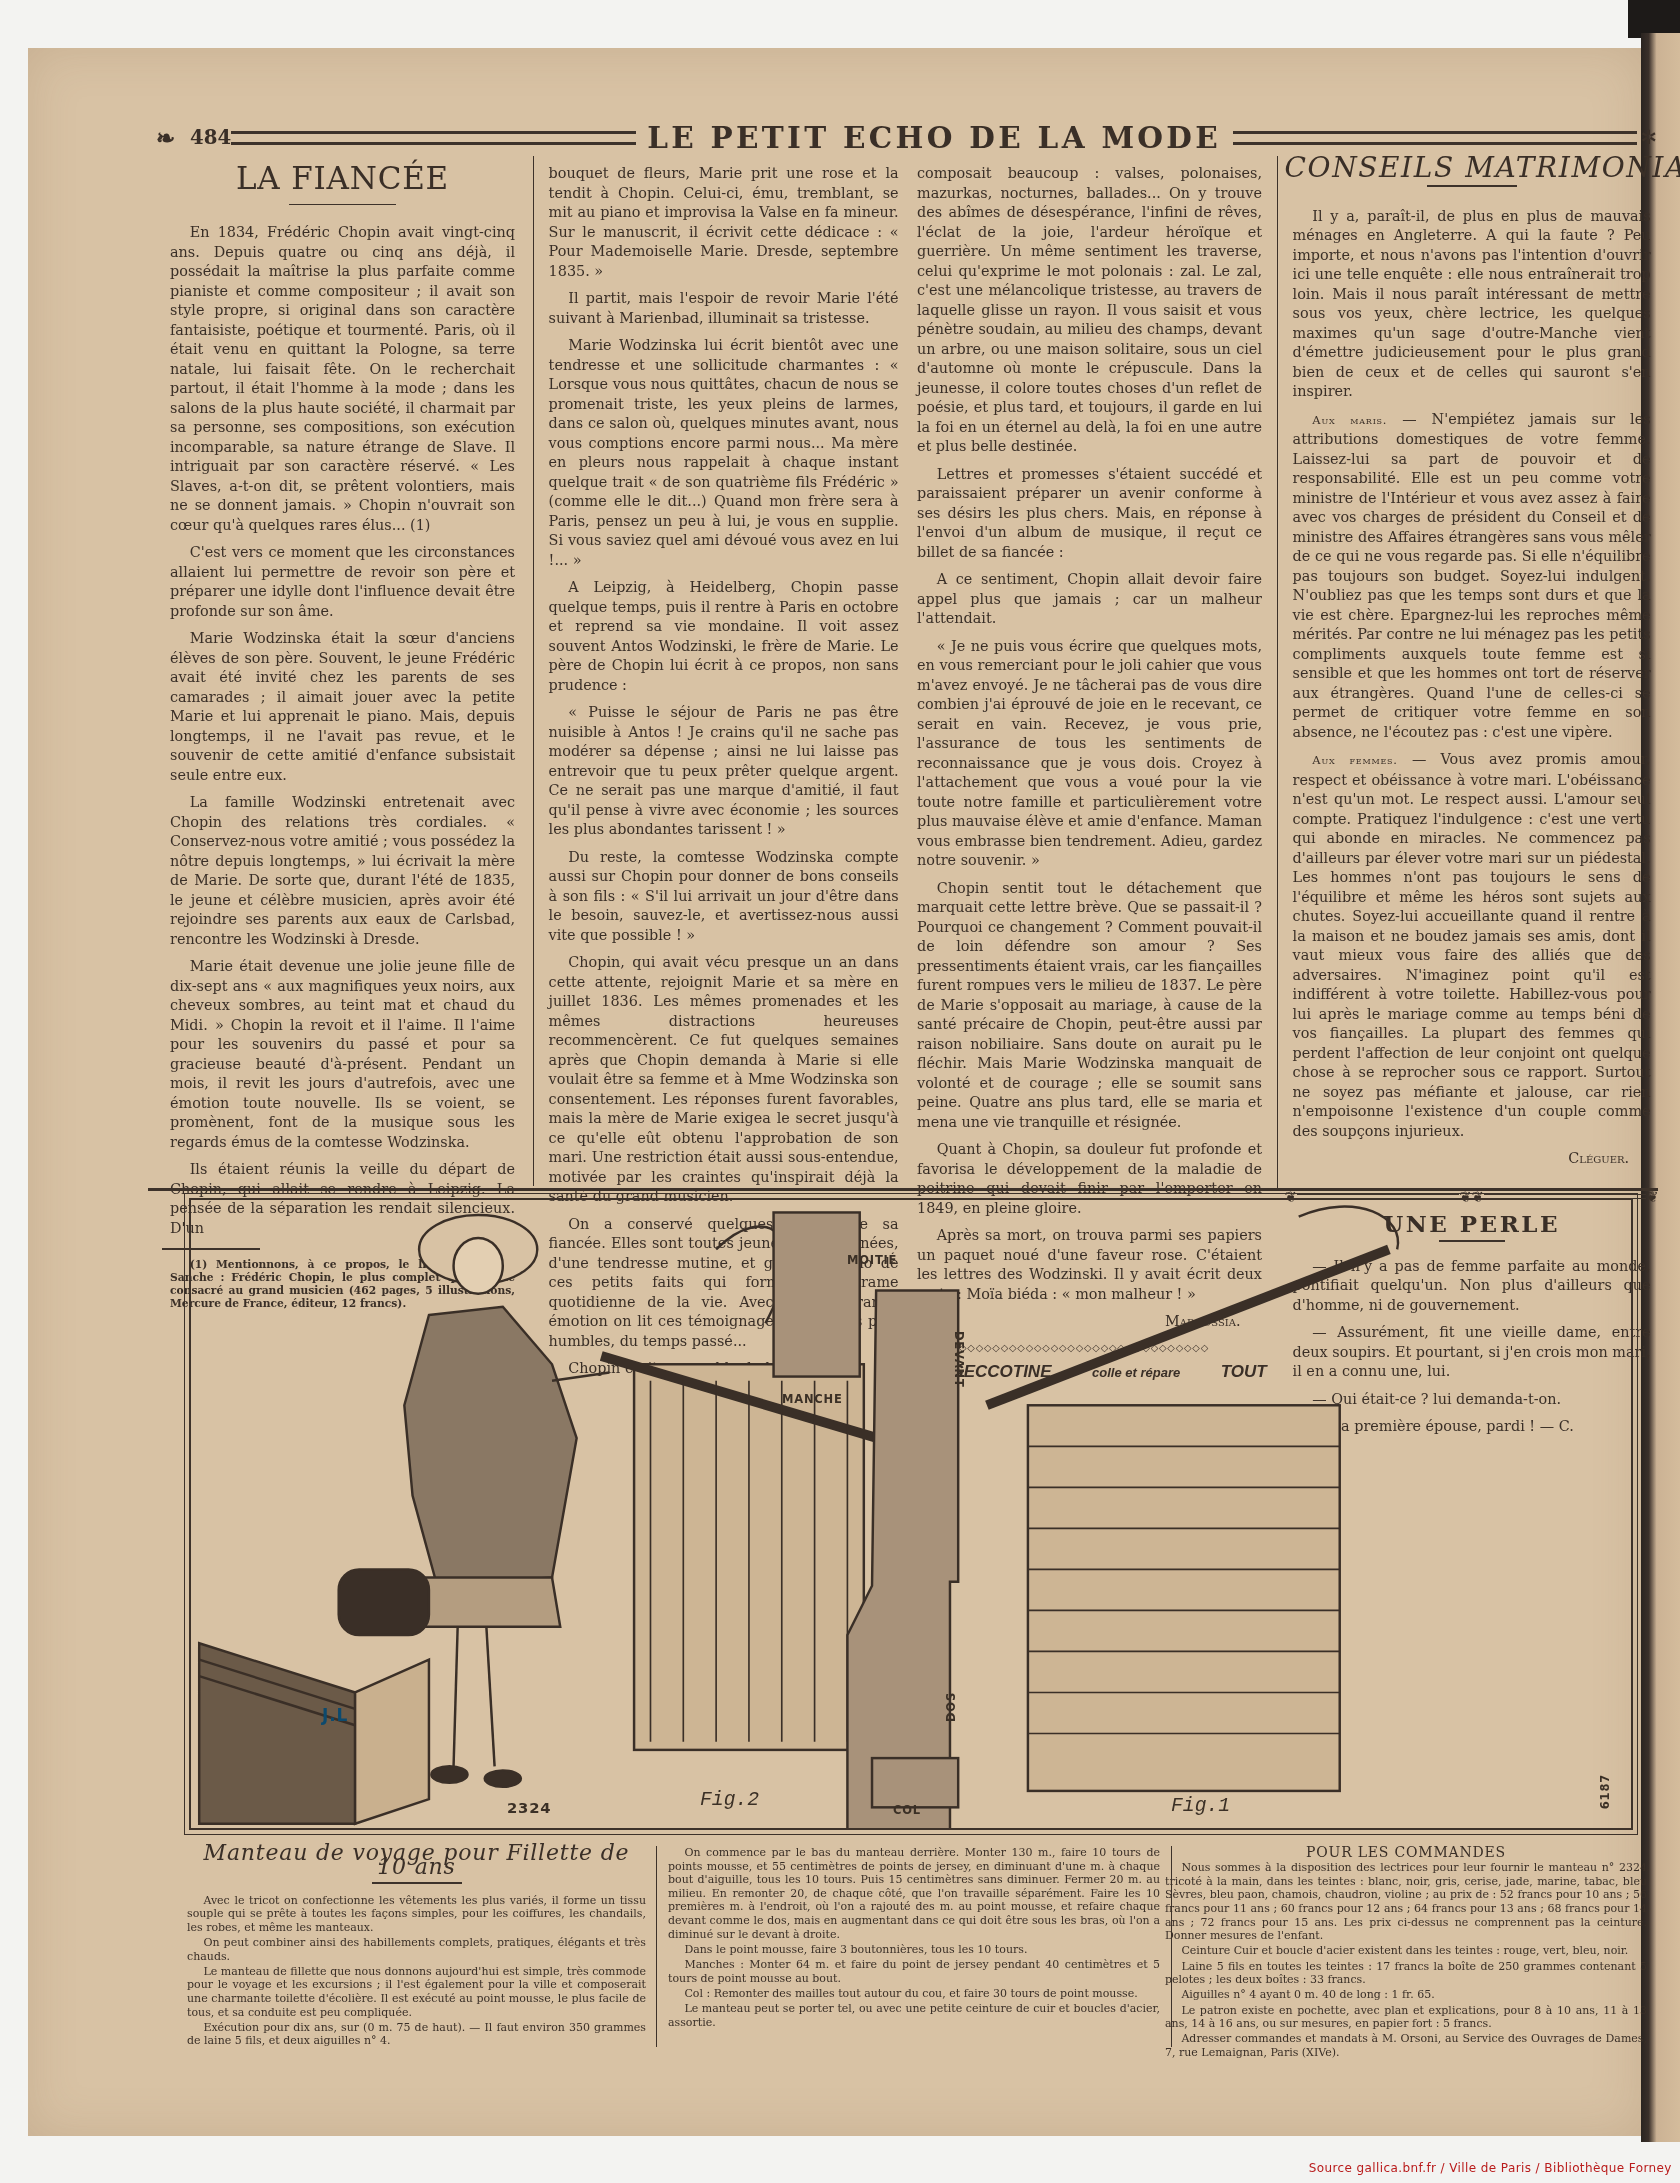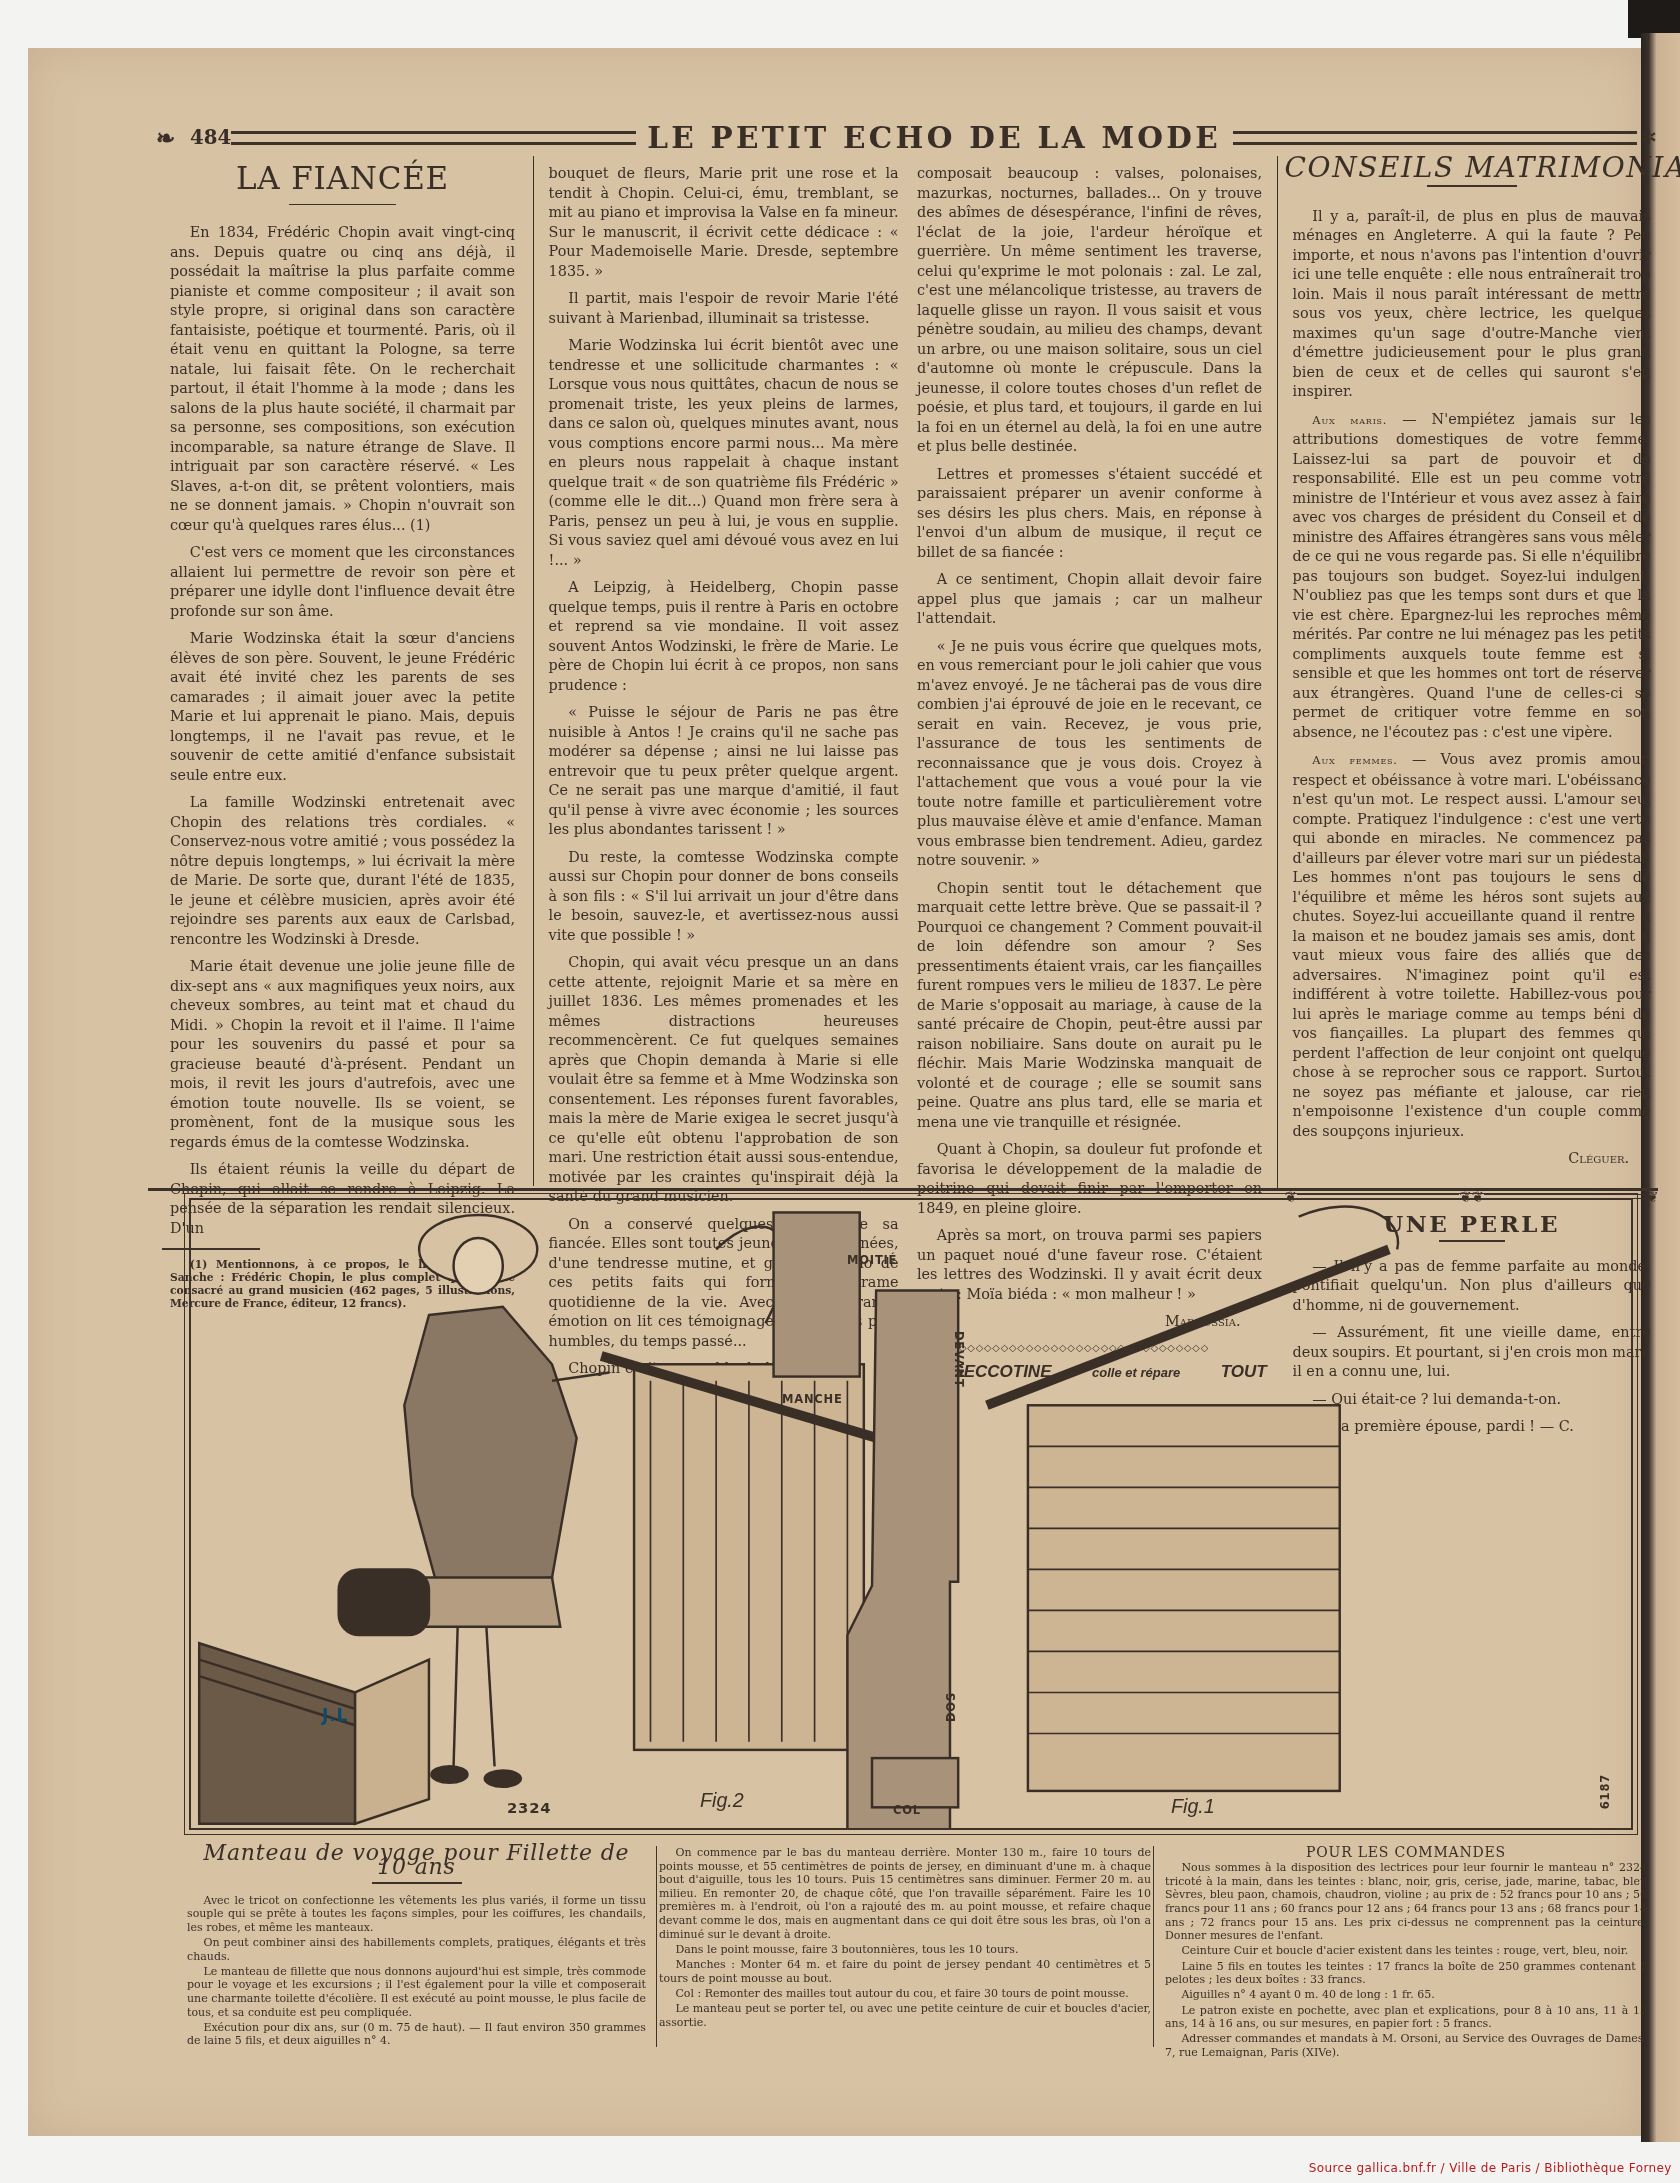--- a/index.html
+++ b/index.html
@@ -48,29 +48,29 @@
   .sc { font-variant:small-caps; font-size:11.5px; letter-spacing:0.8px; }
   .swirl-rule { display:flex; align-items:center; margin:18px 0 3.3px 0; font-size:14.8px; }
   .swirl-rule .line { flex:1; height:2.5px; border-top:1.6px solid #3d322a; border-bottom:0.8px solid #3d322a; }
 
   .hrule-full { position:absolute; left:148px; width:1510px; height:2.5px; background:#3d322a; }
 
   
   .figure-box { position:absolute; left:189px; top:1198px; width:1440px; height:628px;
                 border:2.5px solid #3d322a; outline:1.6px solid #3d322a; outline-offset:4.1px; }
   .figure-box svg { position:absolute; left:0; top:0; }
-  .fig-label { position:absolute; font-family:Liberation Sans, sans-serif; font-style:italic; font-size:19.7px; }
+  .fig-label { position:absolute; font-family:Liberation Mono, monospace; font-style:italic; font-size:19.7px; }
   .fig-small { position:absolute; font-family:"DejaVu Sans", sans-serif; font-size:11.5px; font-weight:bold; letter-spacing:0.8px; }
 
   
   .bottom { position:absolute; top:1846px; font-family:"DejaVu Serif", serif; font-size:11px;
             line-height:13.6px; text-align:justify; }
   .bottom p { margin:0 0 1.6px 0; text-indent:16.4px; }
   .b1 { left:187px; width:459px; }
-  .b2 { left:656px; width:492px; border-left:1.6px solid #3d322a; border-right:1.6px solid #3d322a; padding:0 2px; height:201px; }
+  .b2 { left:656px; width:492px; border-left:1.6px solid #3d322a; border-right:1.6px solid #3d322a; padding:0 11px; height:201px; }
   .b3 { left:1165px; width:482px; }
   .manteau-title { font-family:"DejaVu Serif", serif; font-size:22px; letter-spacing:0.8px; text-align:center;
                    font-style:italic; margin-bottom:9px; }
   .commandes-title { text-align:center; font-size:14px; letter-spacing:0.8px; margin-bottom:1.6px; }
 
   .source { position:absolute; right:8.2px; top:2161px; font-family:"DejaVu Sans", sans-serif; font-size:12px;
             color:#b91c1c; letter-spacing:0.4px; }
 </style>
 </head>
 <body>

